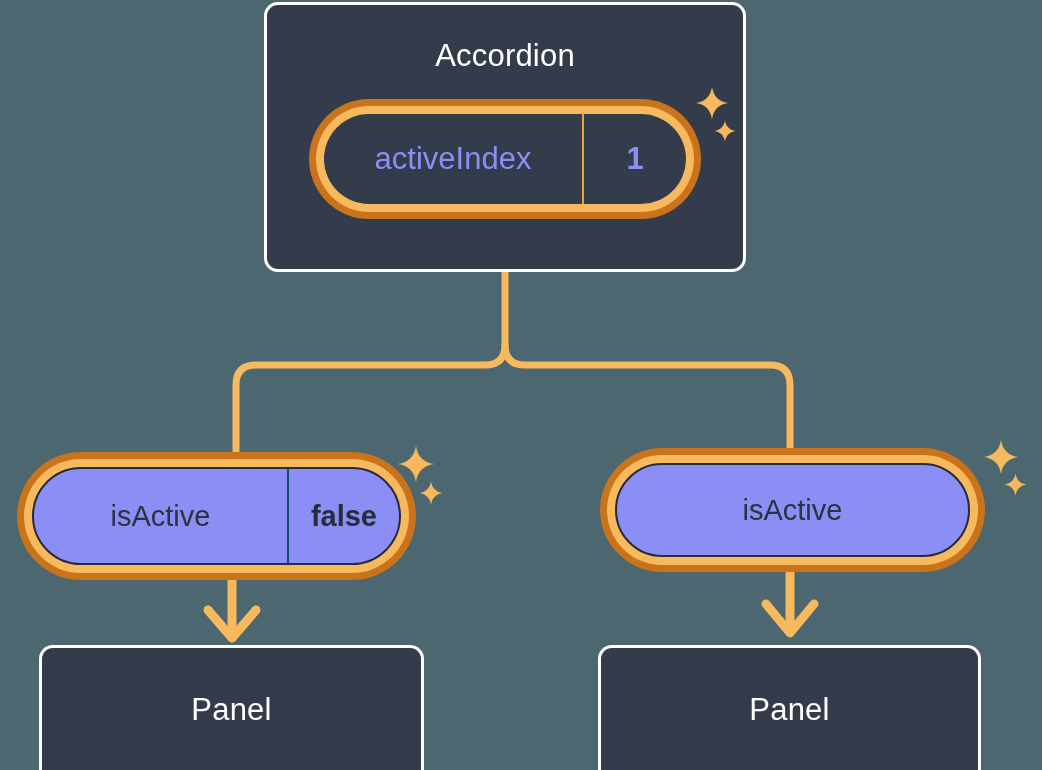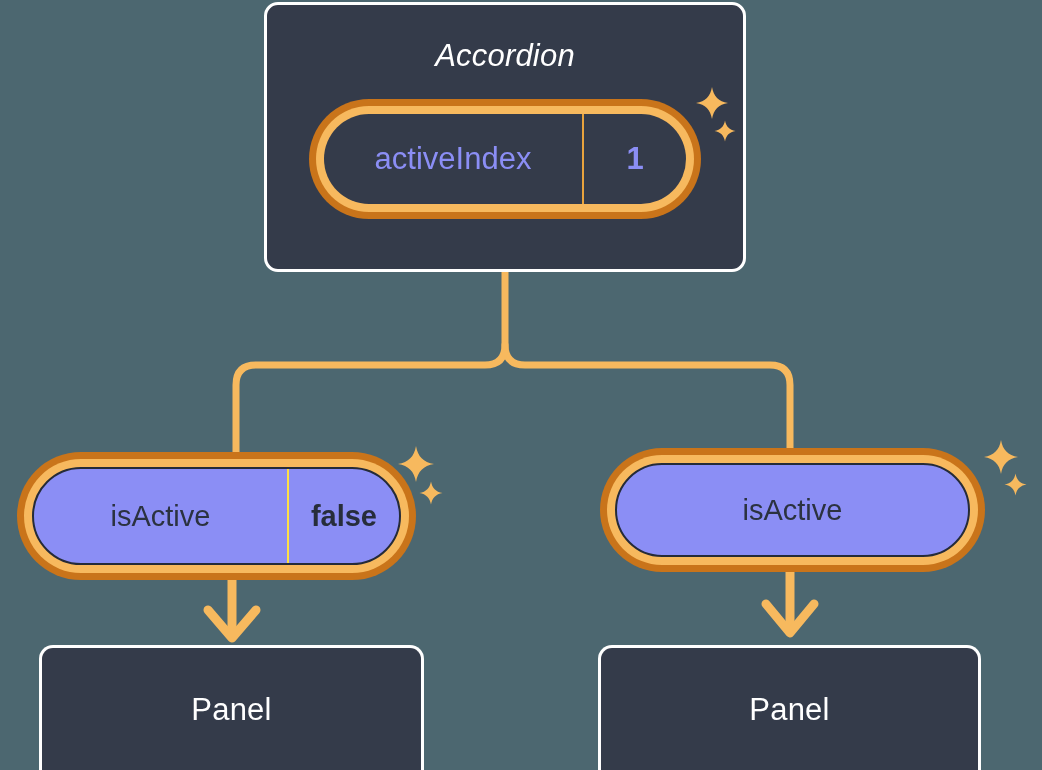--- a/index.html
+++ b/index.html
@@ -51,21 +51,20 @@
   }
 
   #card-accordion {
     left: 264px;
     top: 2px;
     width: 482px;
     height: 270px;
   }
   #card-accordion .card-title {
     margin-top: 33px;
-    font-style: italic;
   }
 
   #card-panel-left {
     left: 39px;
     top: 645px;
     width: 385px;
     height: 125px;
     border-bottom: none;
     border-bottom-left-radius: 0;
     border-bottom-right-radius: 0;
@@ -141,21 +140,21 @@
     color: #2b3240;
     font-size: 29px;
     font-weight: 400;
     flex: 1 1 auto;
     padding: 3px 16px;
   }
   .pill-purple .pill-val {
     color: #272d3b;
     font-size: 29px;
     font-weight: 700;
-    border-left: 2px solid #fde047;
+    border-left: 2px solid #0c4a6e;
     flex: 0 0 auto;
     padding: 0 22px;
   }
 
   
   .sparkle {
     position: absolute;
     z-index: 5;
     pointer-events: none;
   }

